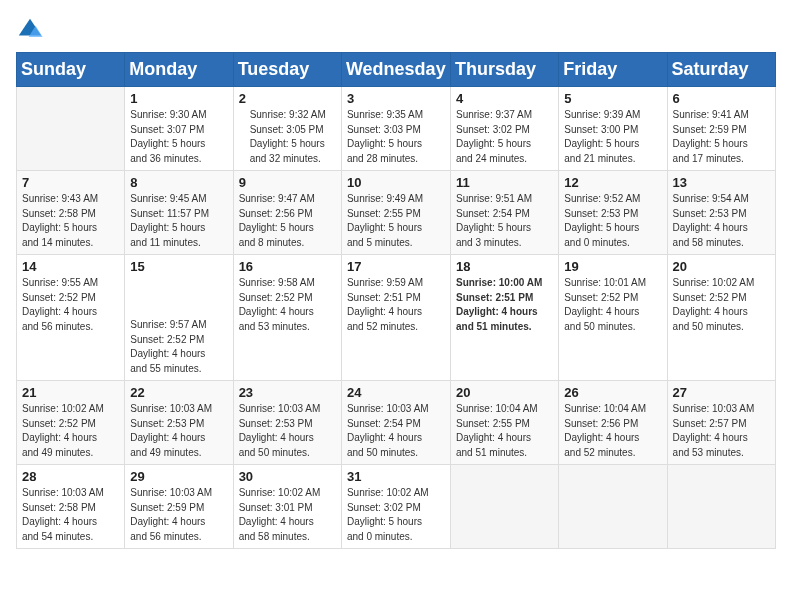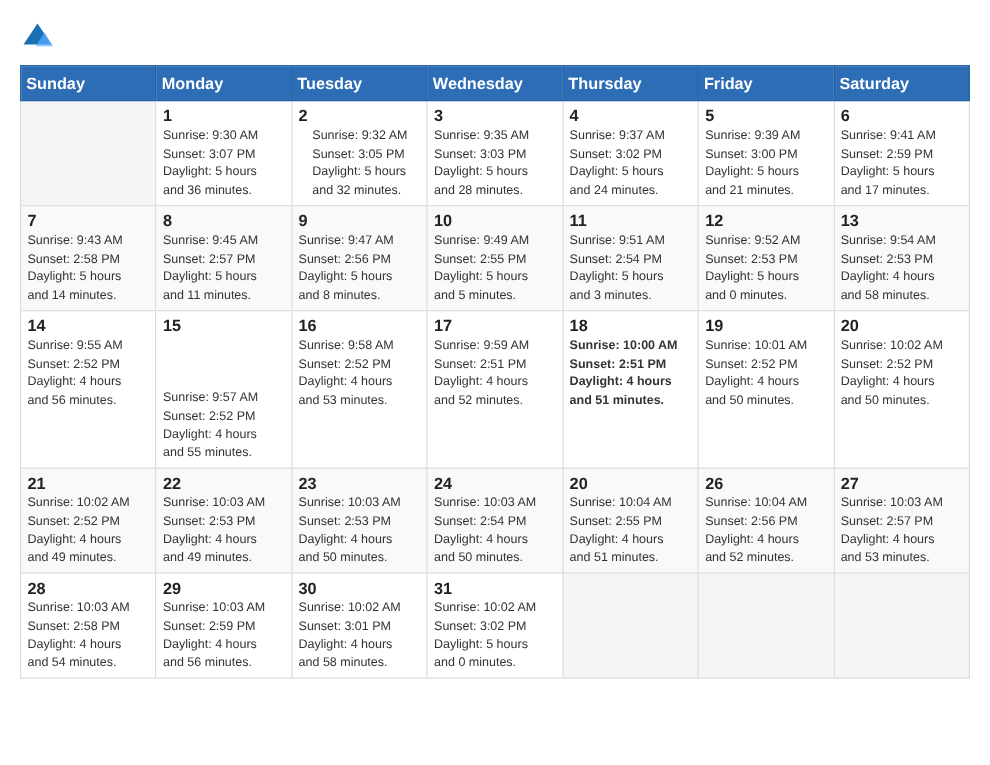--- a/index.html
+++ b/index.html
@@ -45,21 +45,21 @@
       color: #444;
     }
     .calendar {
       width: 100%;
       border-collapse: collapse;
       border: 1px solid #ccc;
     }
     .calendar th {
       background-color: #2d6db5;
       color: #fff;
-      font-size: 13px;
+      font-size: 18px;
       font-weight: bold;
       padding: 6px 4px;
       text-align: left;
       border: 1px solid #2563a5;
     }
     .calendar td {
       vertical-align: top;
       padding: 4px 5px;
       border: 1px solid #ddd;
       width: 108px;
@@ -168,21 +168,21 @@
         <td>
           <div class="day-number">7</div>
           <div class="day-info" style="white-space: pre-line;">Sunrise: 9:43 AM
 Sunset: 2:58 PM
 Daylight: 5 hours
 and 14 minutes.</div>
         </td>
         <td>
           <div class="day-number">8</div>
           <div class="day-info" style="white-space: pre-line;">Sunrise: 9:45 AM
-Sunset: 2:57 PM
+Sunset: 11:57 PM
 Daylight: 5 hours
 and 11 minutes.</div>
         </td>
         <td>
           <div class="day-number">9</div>
           <div class="day-info" style="white-space: pre-line;">Sunrise: 9:47 AM
 Sunset: 2:56 PM
 Daylight: 5 hours
 and 8 minutes.</div>
         </td>

